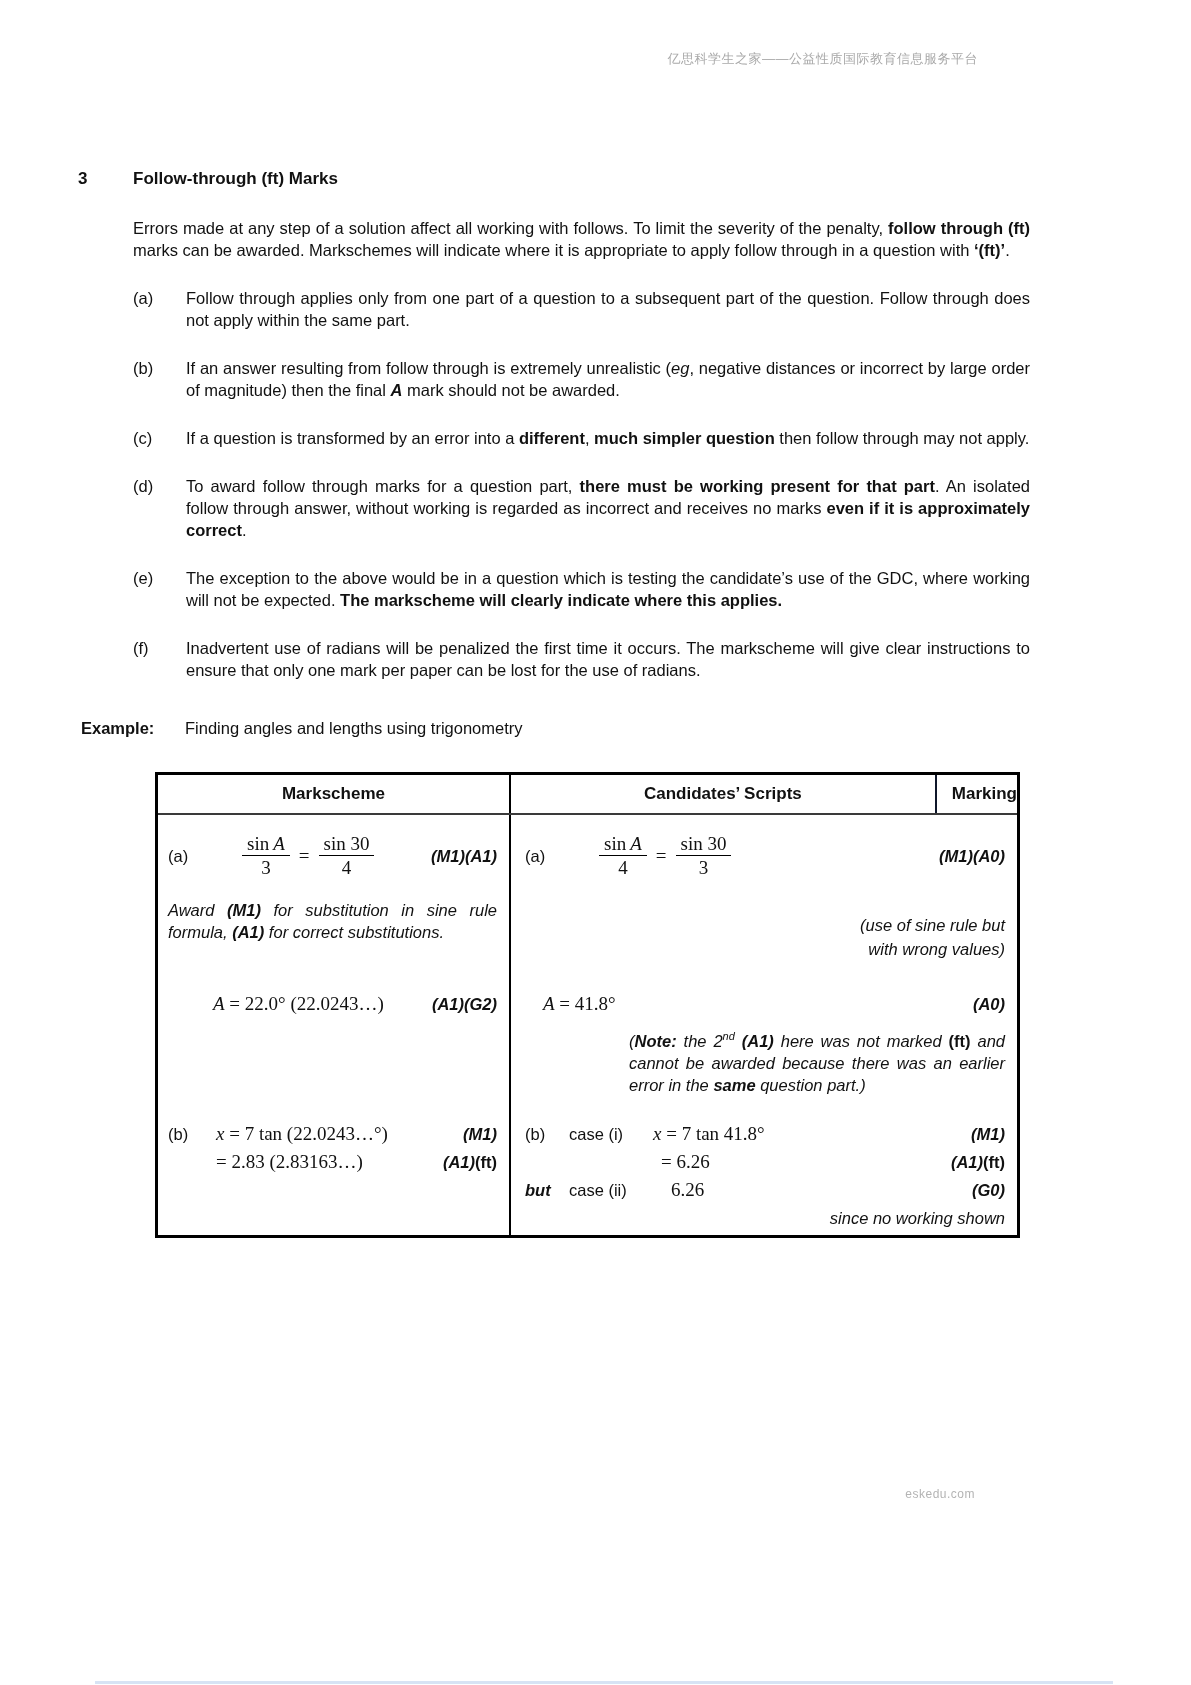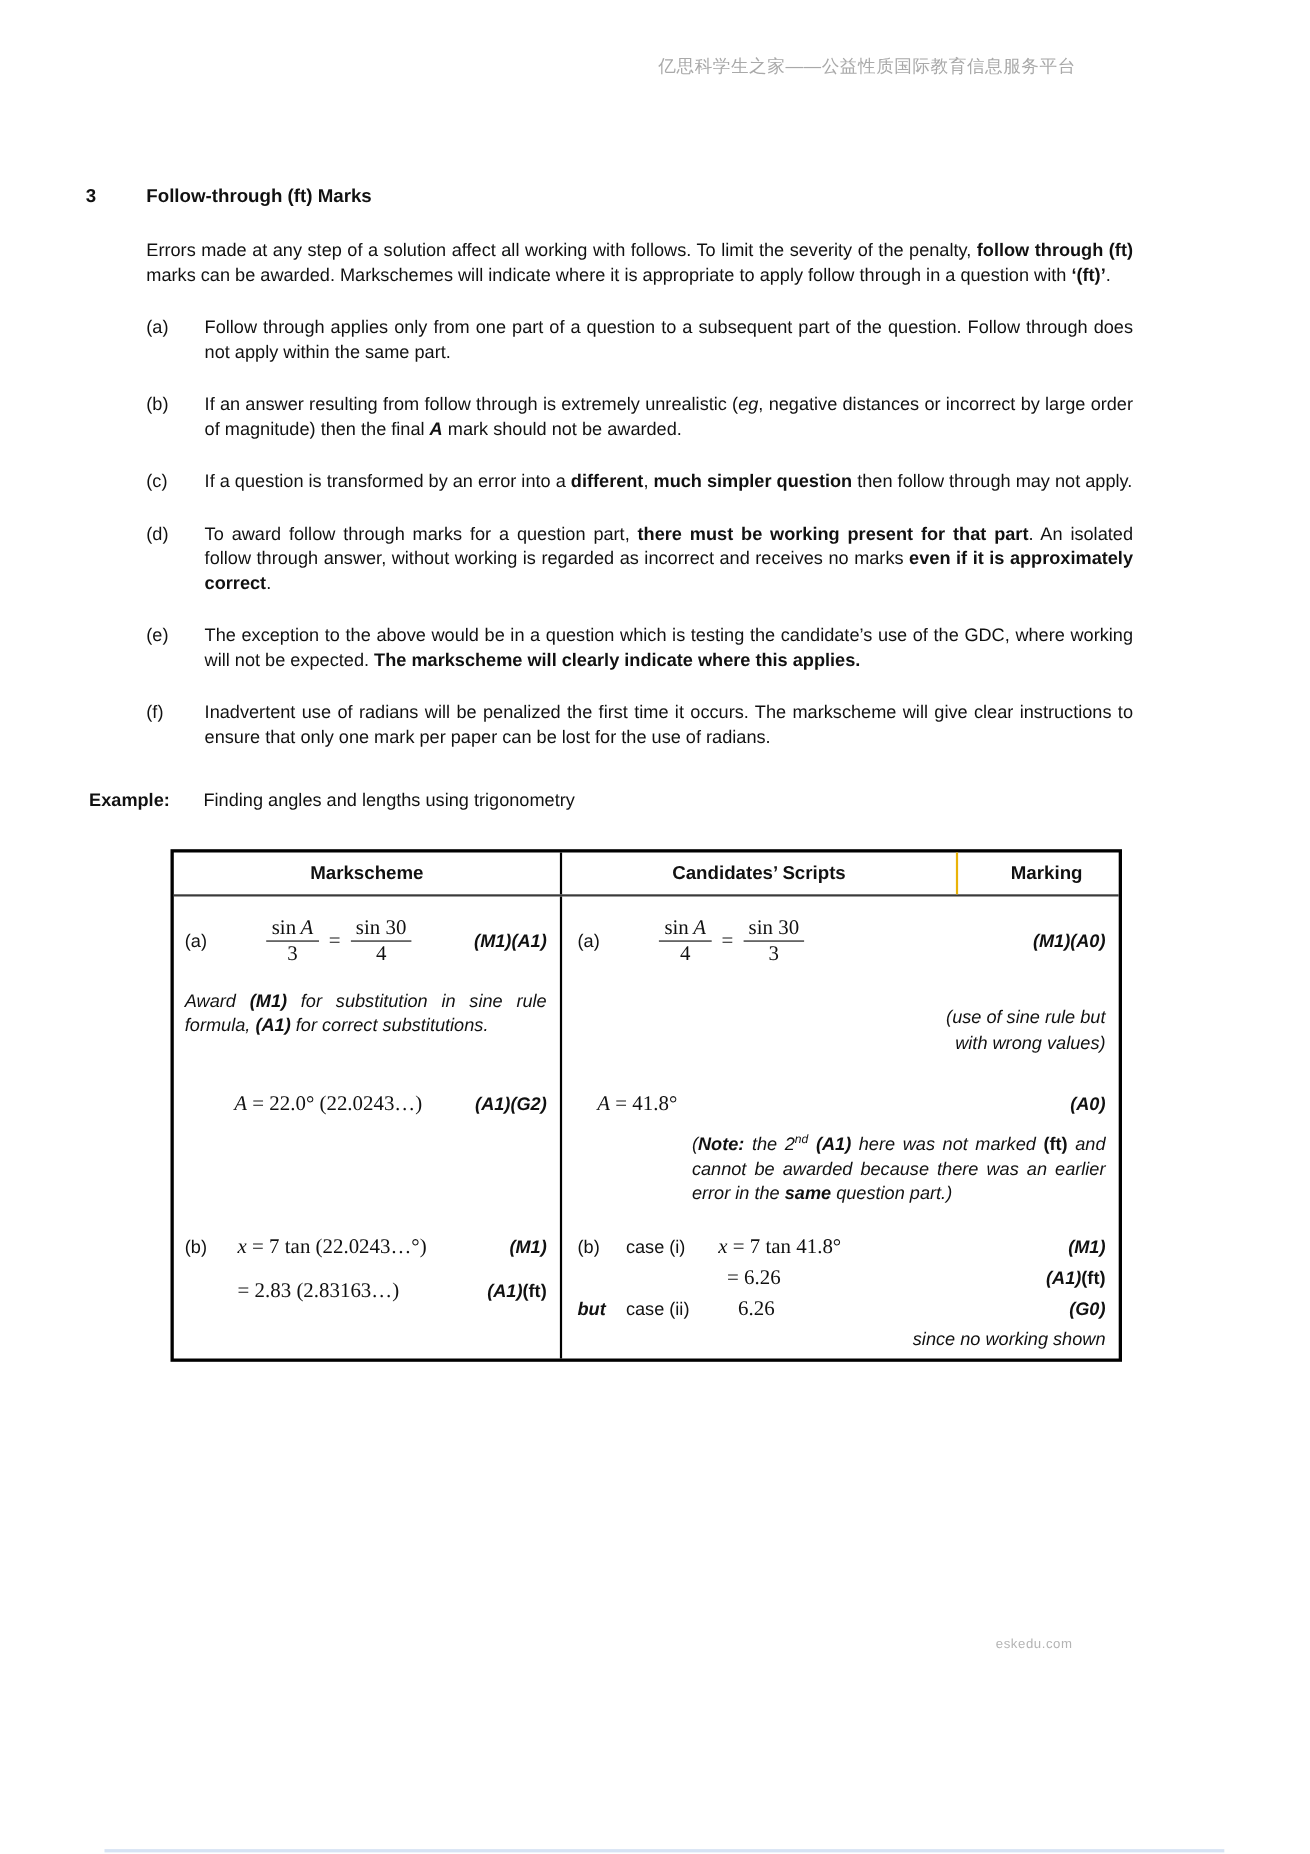--- a/index.html
+++ b/index.html
@@ -1,37 +1,37 @@
 <!DOCTYPE html>
 <html><head>
 <meta charset="utf-8">
 <style>
   html,body{margin:0;padding:0;background:#ffffff;}
   .page{position:relative;width:1191px;height:1685px;background:#fff;overflow:hidden;
         font-family:"Liberation Sans",sans-serif;color:#111;}
-  .wm-top{position:absolute;top:50px;right:213px;font-size:16px;color:#a9a9a9;letter-spacing:.5px;}
+  .wm-top{position:absolute;top:50px;right:213px;font-size:13px;color:#a9a9a9;letter-spacing:.5px;}
   .content{position:absolute;top:168px;left:78px;width:952px;font-size:16.5px;line-height:22px;}
   .heading{display:flex;font-weight:bold;font-size:17px;}
   .h-num{width:55px;flex:none;}
   .intro{margin:27px 0 0 55px;text-align:justify;}
   .item{display:flex;margin:26px 0 0 55px;}
   .item-label{width:53px;flex:none;}
   .item-text{flex:1;margin:0;text-align:justify;}
   .item-text i{font-style:italic;}
   .bi{font-weight:bold;font-style:italic;}
   .example{display:flex;margin:36px 0 0 3px;}
   .ex-label{width:104px;flex:none;font-weight:bold;}
 
   
   .ms-table{margin:33px 0 0 77px;width:865px;border:3px solid #000;box-sizing:border-box;}
   .t-head{display:flex;height:38px;align-items:center;border-bottom:2px solid #3a3a3a;
           font-weight:bold;font-size:17px;}
   .th{text-align:center;box-sizing:border-box;}
   .th.c1{width:353px;border-right:2px solid #000;align-self:stretch;line-height:38px;}
-  .th.c2{width:360px;border-right:2px solid #eab308;align-self:stretch;line-height:38px;}
+  .th.c2{width:426px;border-right:2px solid #0f172a;align-self:stretch;line-height:38px;}
   .th.c3{flex:1;line-height:38px;margin-left:15px;}
   .t-body{position:relative;height:420px;font-size:16.5px;line-height:22px;}
   .cell-left{position:absolute;top:0;bottom:0;left:0;width:353px;border-right:2px solid #000;box-sizing:border-box;}
   .cell-right{position:absolute;top:0;bottom:0;left:355px;right:0;}
   .row{position:absolute;display:flex;align-items:center;}
   .cell-left .row{left:10px;right:12px;}
   .cell-right .row{left:12px;right:12px;}
 
   .math{font-family:"Liberation Serif",serif;font-size:19px;}
   .math i,.mvar{font-family:"Liberation Serif",serif;font-style:italic;}
@@ -46,21 +46,21 @@
   .ft{font-style:normal;font-weight:bold;}
   .plabel{width:48px;flex:none;}
   .w44{width:44px;flex:none;}
   .case{width:84px;flex:none;}
 
   .l-eq{top:18px;}
   .l-award{position:absolute;top:84px;left:10px;right:12px;margin:0;font-style:italic;text-align:justify;}
   .l-a22{top:178px;}
   .sp45{width:45px;flex:none;}
   .l-b1{top:308px;}
-  .l-b2{top:336px;padding-left:48px;margin-top:12px;}
+  .l-b2{top:336px;padding-left:48px;}
 
   .r-eq{top:18px;}
   .r-use{position:absolute;top:98px;right:12px;margin:0;font-style:italic;text-align:right;line-height:24px;}
   .r-a41{top:178px;}
   .sp18{width:18px;flex:none;}
   .r-note{position:absolute;top:210px;right:12px;width:376px;margin:0;font-style:italic;text-align:justify;}
   .r-note sup{font-size:11px;}
   .r-b1{top:308px;}
   .r-b2{top:336px;padding-left:136px;}
   .r-but{top:364px;}

